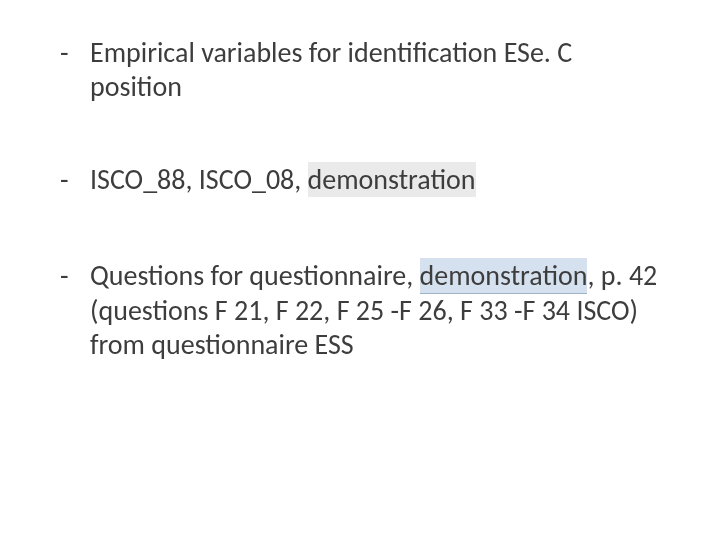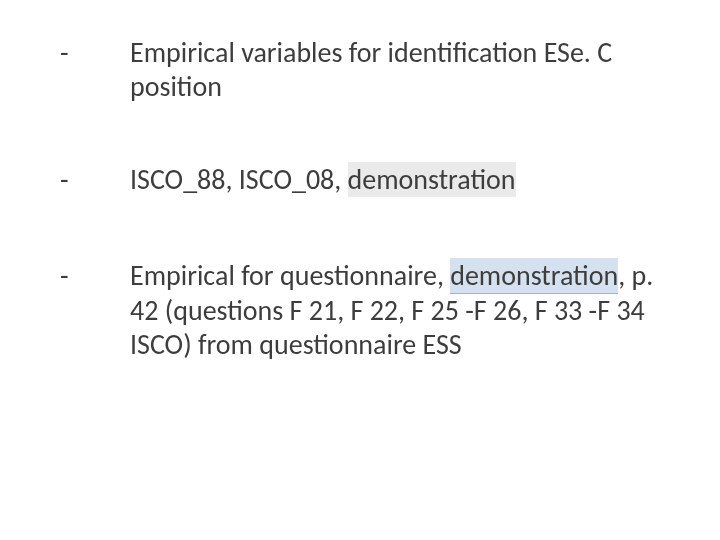--- a/index.html
+++ b/index.html
@@ -30,21 +30,20 @@
   .item.second { margin-bottom: 62px; }
   .item.third { margin-bottom: 0; }
   .dash {
     flex: 0 0 auto;
     width: 30px;
     text-align: left;
     padding-left: 2px;
   }
   .text {
     flex: 1 1 auto;
-    margin-left: 40px;
   }
   .hl-gray {
     background: #eaeaea;
   }
   .hl-blue {
     background: #d6e1ef;
     border-bottom: 1px solid #9fb3c9;
   }
 </style>
 </head>
@@ -60,17 +59,17 @@
   <div class="item second">
     <div class="dash">-</div>
     <div class="text">
       <span>ISCO_88, ISCO_08, </span><span class="hl-gray">demonstration</span>
     </div>
   </div>
 
   <div class="item third">
     <div class="dash">-</div>
     <div class="text">
-      <span>Empirical for questionnaire, </span><span class="hl-blue">demonstration</span><span>, p. 42 (questions F 21, F 22, F 25 -F 26, F 33 -F 34 ISCO) from questionnaire ESS</span>
+      <span>Questions for questionnaire, </span><span class="hl-blue">demonstration</span><span>, p. 42 (questions F 21, F 22, F 25 -F 26, F 33 -F 34 ISCO) from questionnaire ESS</span>
     </div>
   </div>
 
 </div>
 
 </body></html>

